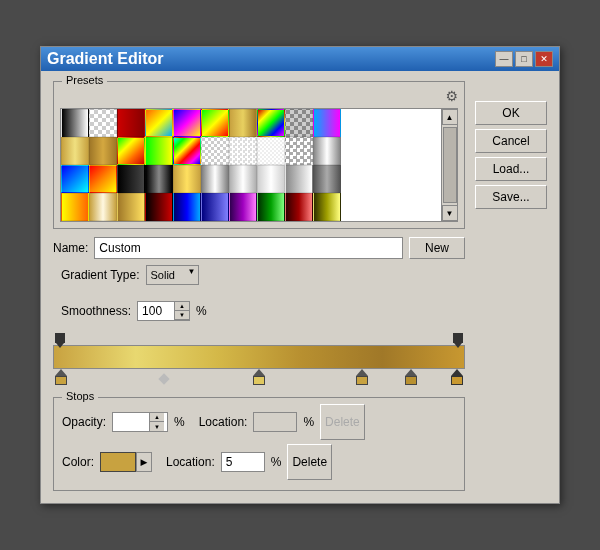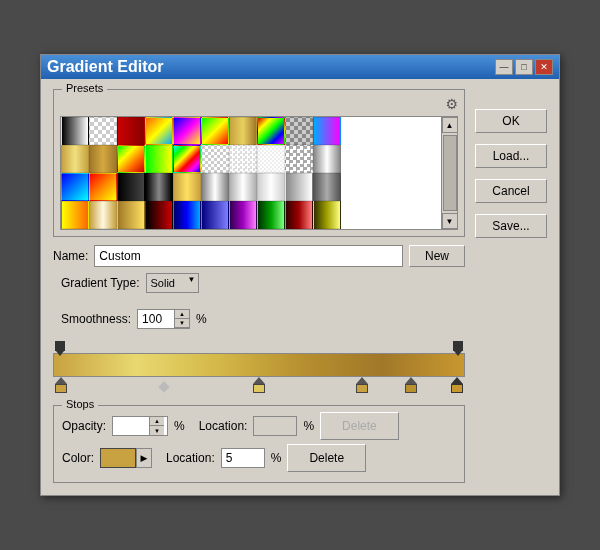--- a/index.html
+++ b/index.html
@@ -51,21 +51,21 @@
     .tb-btn.close { background: #c0392b; color: white; }
     .content {
       padding: 10px 12px 12px 12px;
       display: flex;
       gap: 10px;
     }
     .left-panel { flex: 1; }
     .right-panel {
       display: flex;
       flex-direction: column;
-      gap: 11px;
+      gap: 4px;
       width: 72px;
       padding-top: 20px;
     }
     .action-btn {
       width: 72px;
       height: 24px;
       background: #d4d0c8;
       border: 1px solid #888;
       border-top-color: #fff;
       border-left-color: #fff;
@@ -278,28 +278,28 @@
       border: 1px solid #888;
       background: white;
       padding: 1px 4px;
       font-size: 12px;
     }
     .stops-input.disabled {
       background: #d4d0c8;
       color: #888;
     }
     .delete-btn {
-      height: 28px;
+      height: 36px;
       background: #d4d0c8;
       border: 1px solid #888;
       border-top-color: #fff;
       border-left-color: #fff;
       cursor: pointer;
       font-size: 12px;
-      padding: 0 21px;
+      padding: 0 4px;
     }
     .delete-btn.disabled {
       color: #aaa;
       cursor: default;
     }
     .color-swatch-btn {
       width: 36px;
       height: 20px;
       background: #c8a240;
       border: 1px solid #444;
@@ -498,18 +498,18 @@
           <input type="text" class="stops-input" value="5" style="width: 44px;">
           <span>%</span>
           <button class="delete-btn">Delete</button>
         </div>
       </div>
 
     </div>
 
     <div class="right-panel">
       <button class="action-btn">OK</button>
+      <button class="action-btn">Cancel</button>
       <button class="action-btn">Load...</button>
-      <button class="action-btn">Cancel</button>
       <button class="action-btn">Save...</button>
     </div>
   </div>
 </div>
 
 </body></html>

